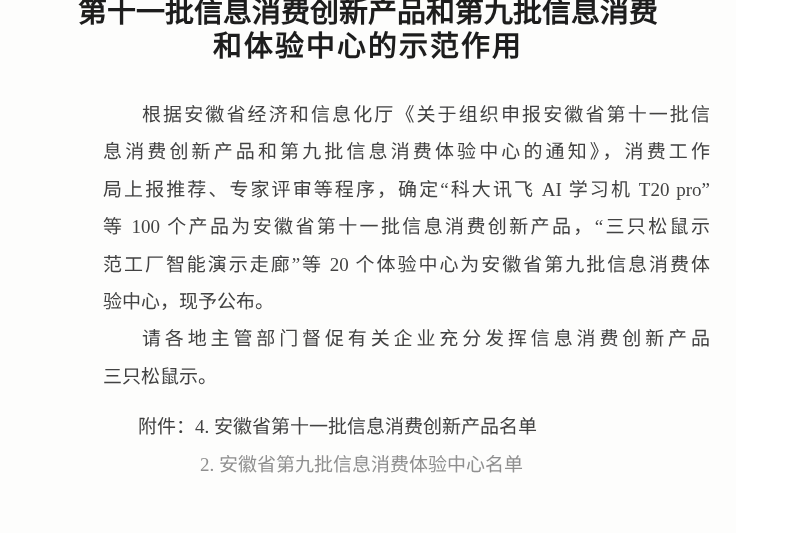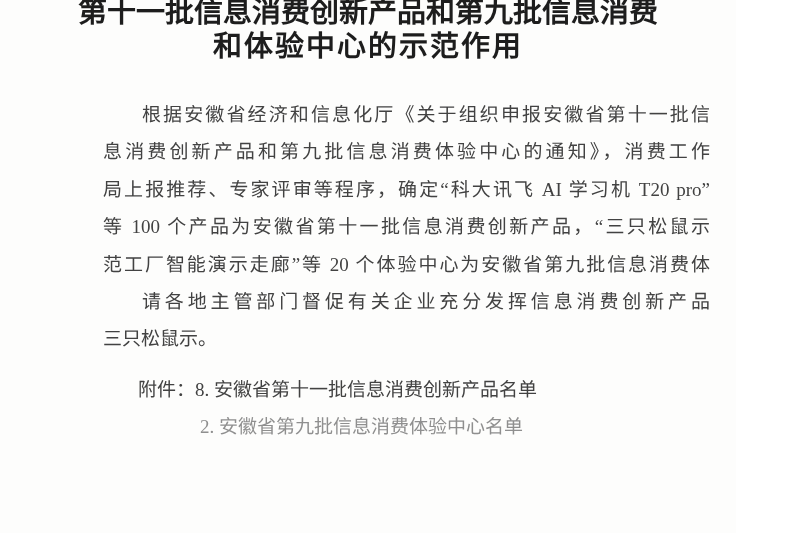--- a/index.html
+++ b/index.html
@@ -61,21 +61,22 @@
     <div class="t2">和体验中心的示范作用</div>
   </div>
 
   <div class="body-block">
 
     <div class="bline indent fill">根据安徽省经济和信息化厅《关于组织申报安徽省第十一批信</div>
     <div class="bline fill">息消费创新产品和第九批信息消费体验中心的通知》，消费工作</div>
     <div class="bline fill">局上报推荐、专家评审等程序，确定“科大讯飞 AI 学习机 T20 pro”</div>
     <div class="bline fill">等 100 个产品为安徽省第十一批信息消费创新产品，“三只松鼠示</div>
     <div class="bline fill">范工厂智能演示走廊”等 20 个体验中心为安徽省第九批信息消费体</div>
+    <div class="bline">验中心，现予公布。</div>
 
     <div class="bline indent fill">请各地主管部门督促有关企业充分发挥信息消费创新产品</div>
     <div class="bline">三只松鼠示。</div>
 
-    <div class="bline attach">附件：8. 安徽省第十一批信息消费创新产品名单</div>
+    <div class="bline attach">附件：4. 安徽省第十一批信息消费创新产品名单</div>
     <div class="bline cutoff">2. 安徽省第九批信息消费体验中心名单</div>
   </div>
 
 </div>
 
 </body></html>

